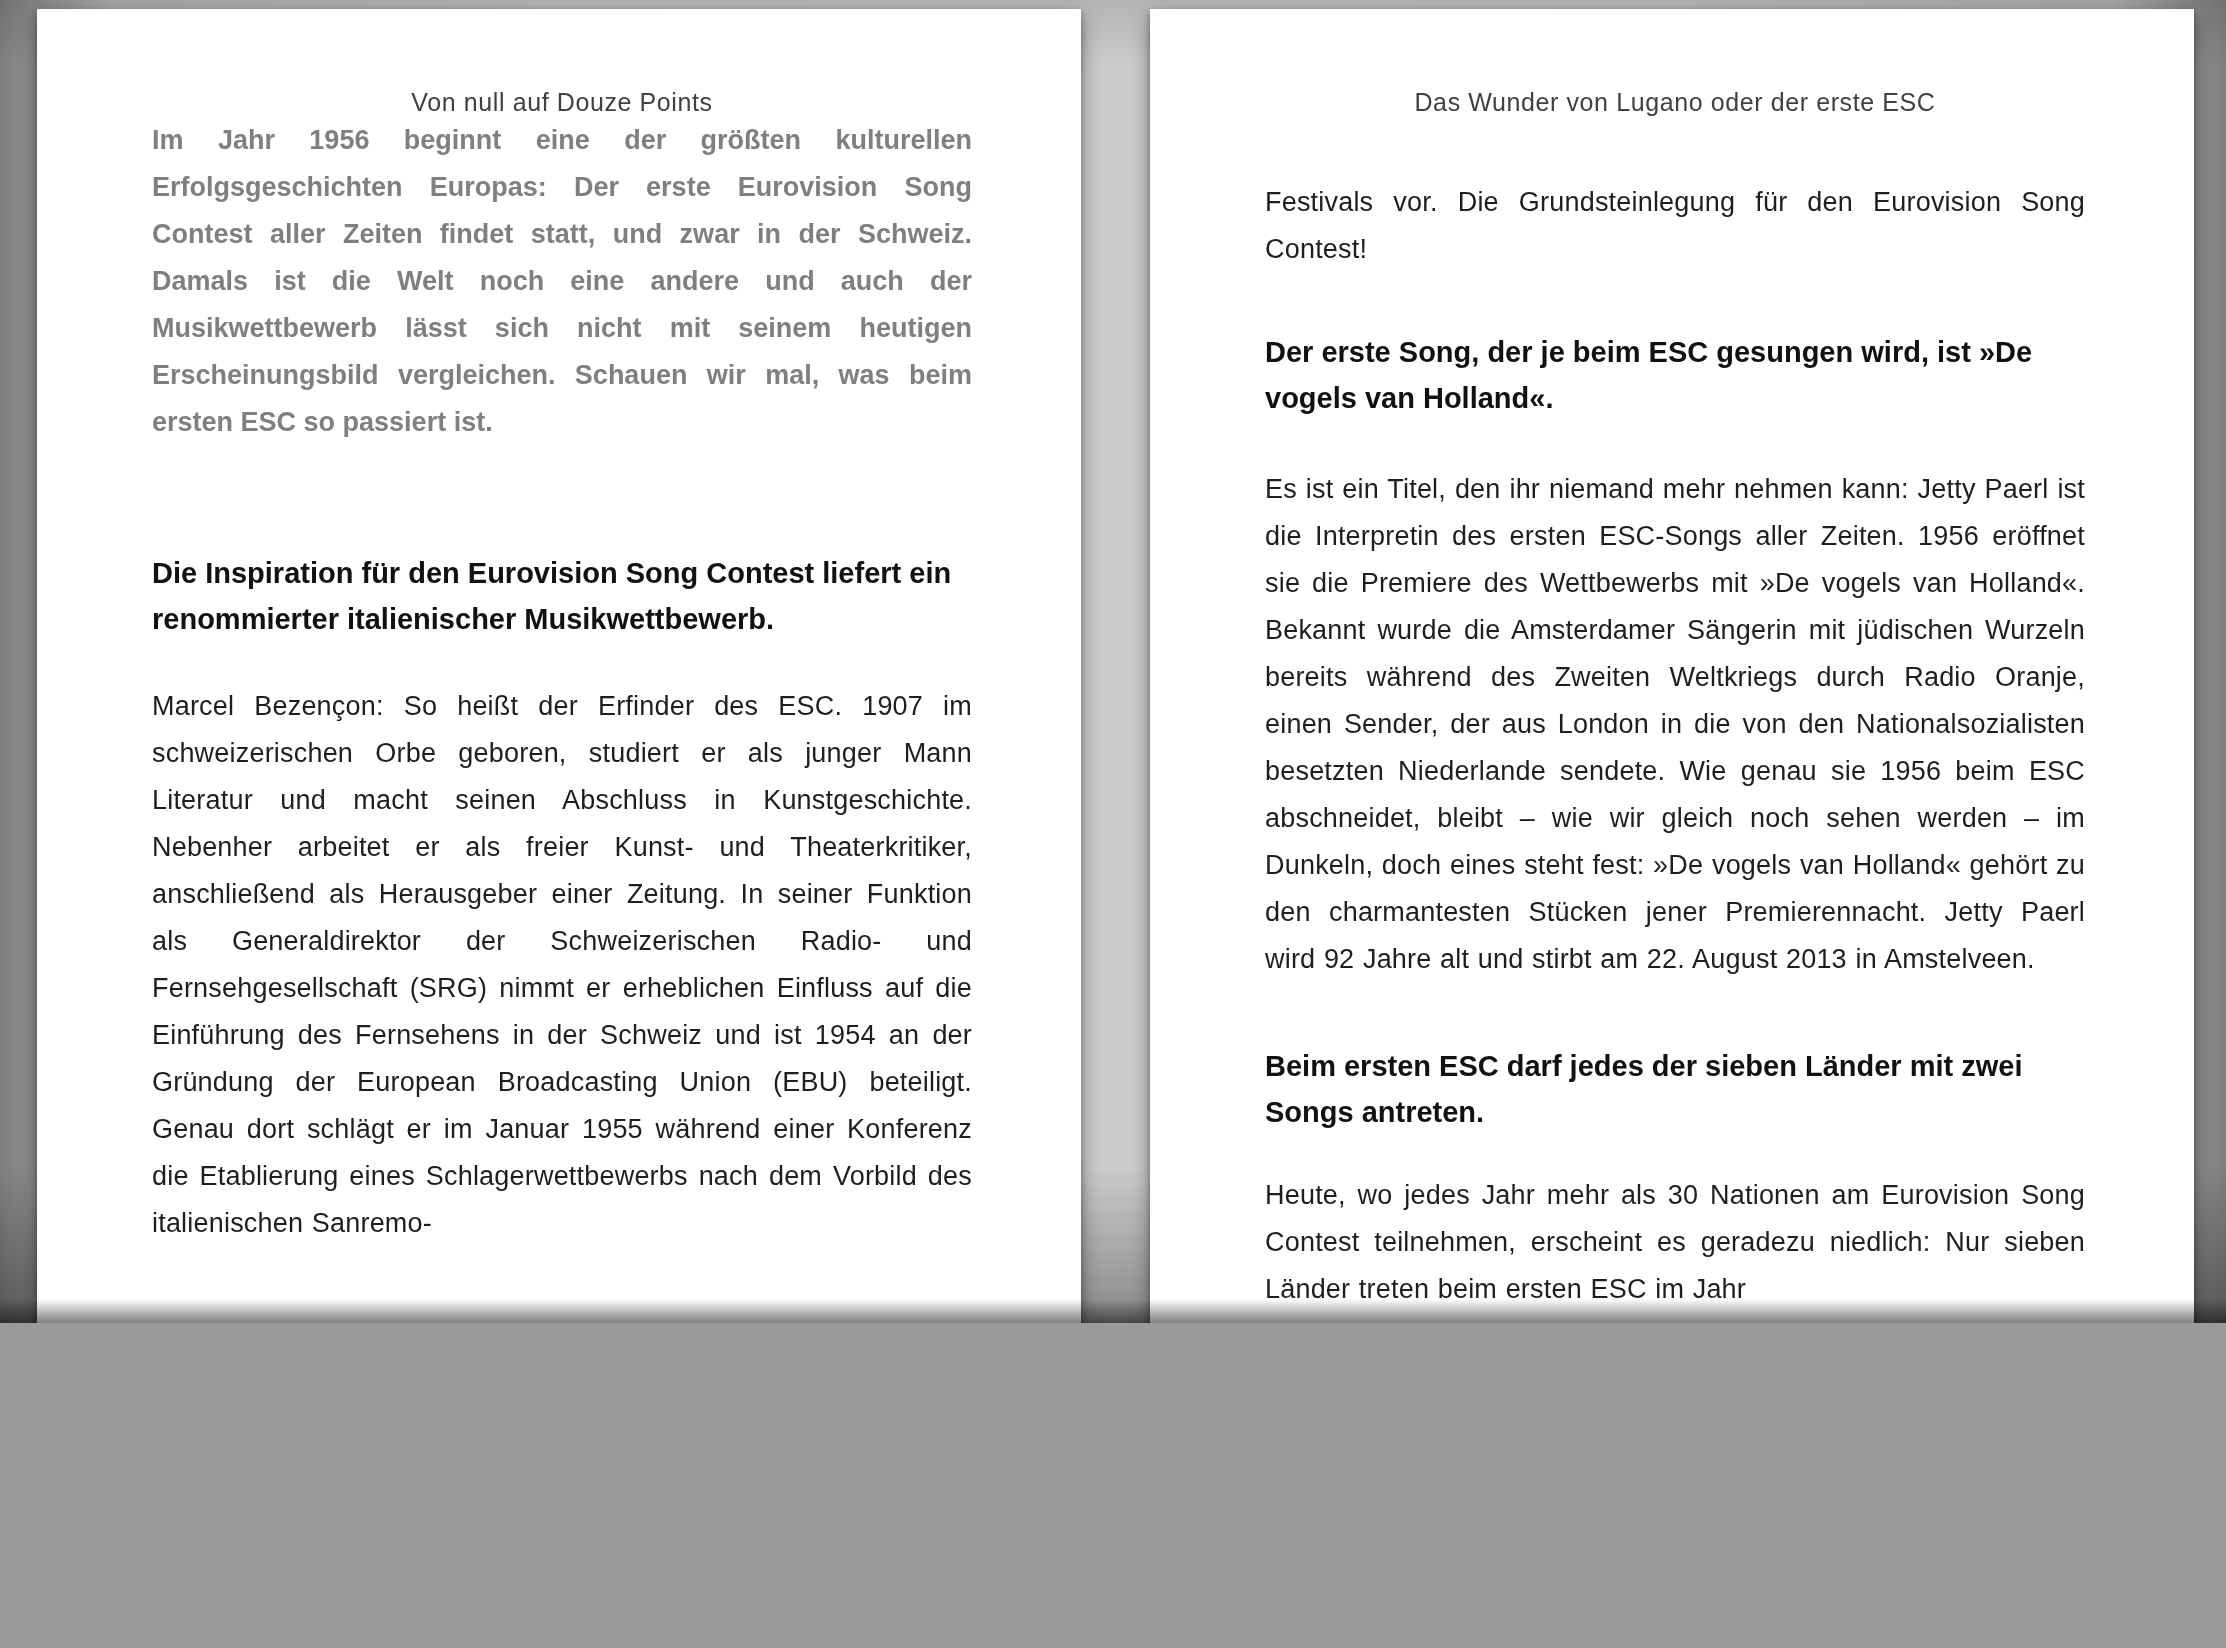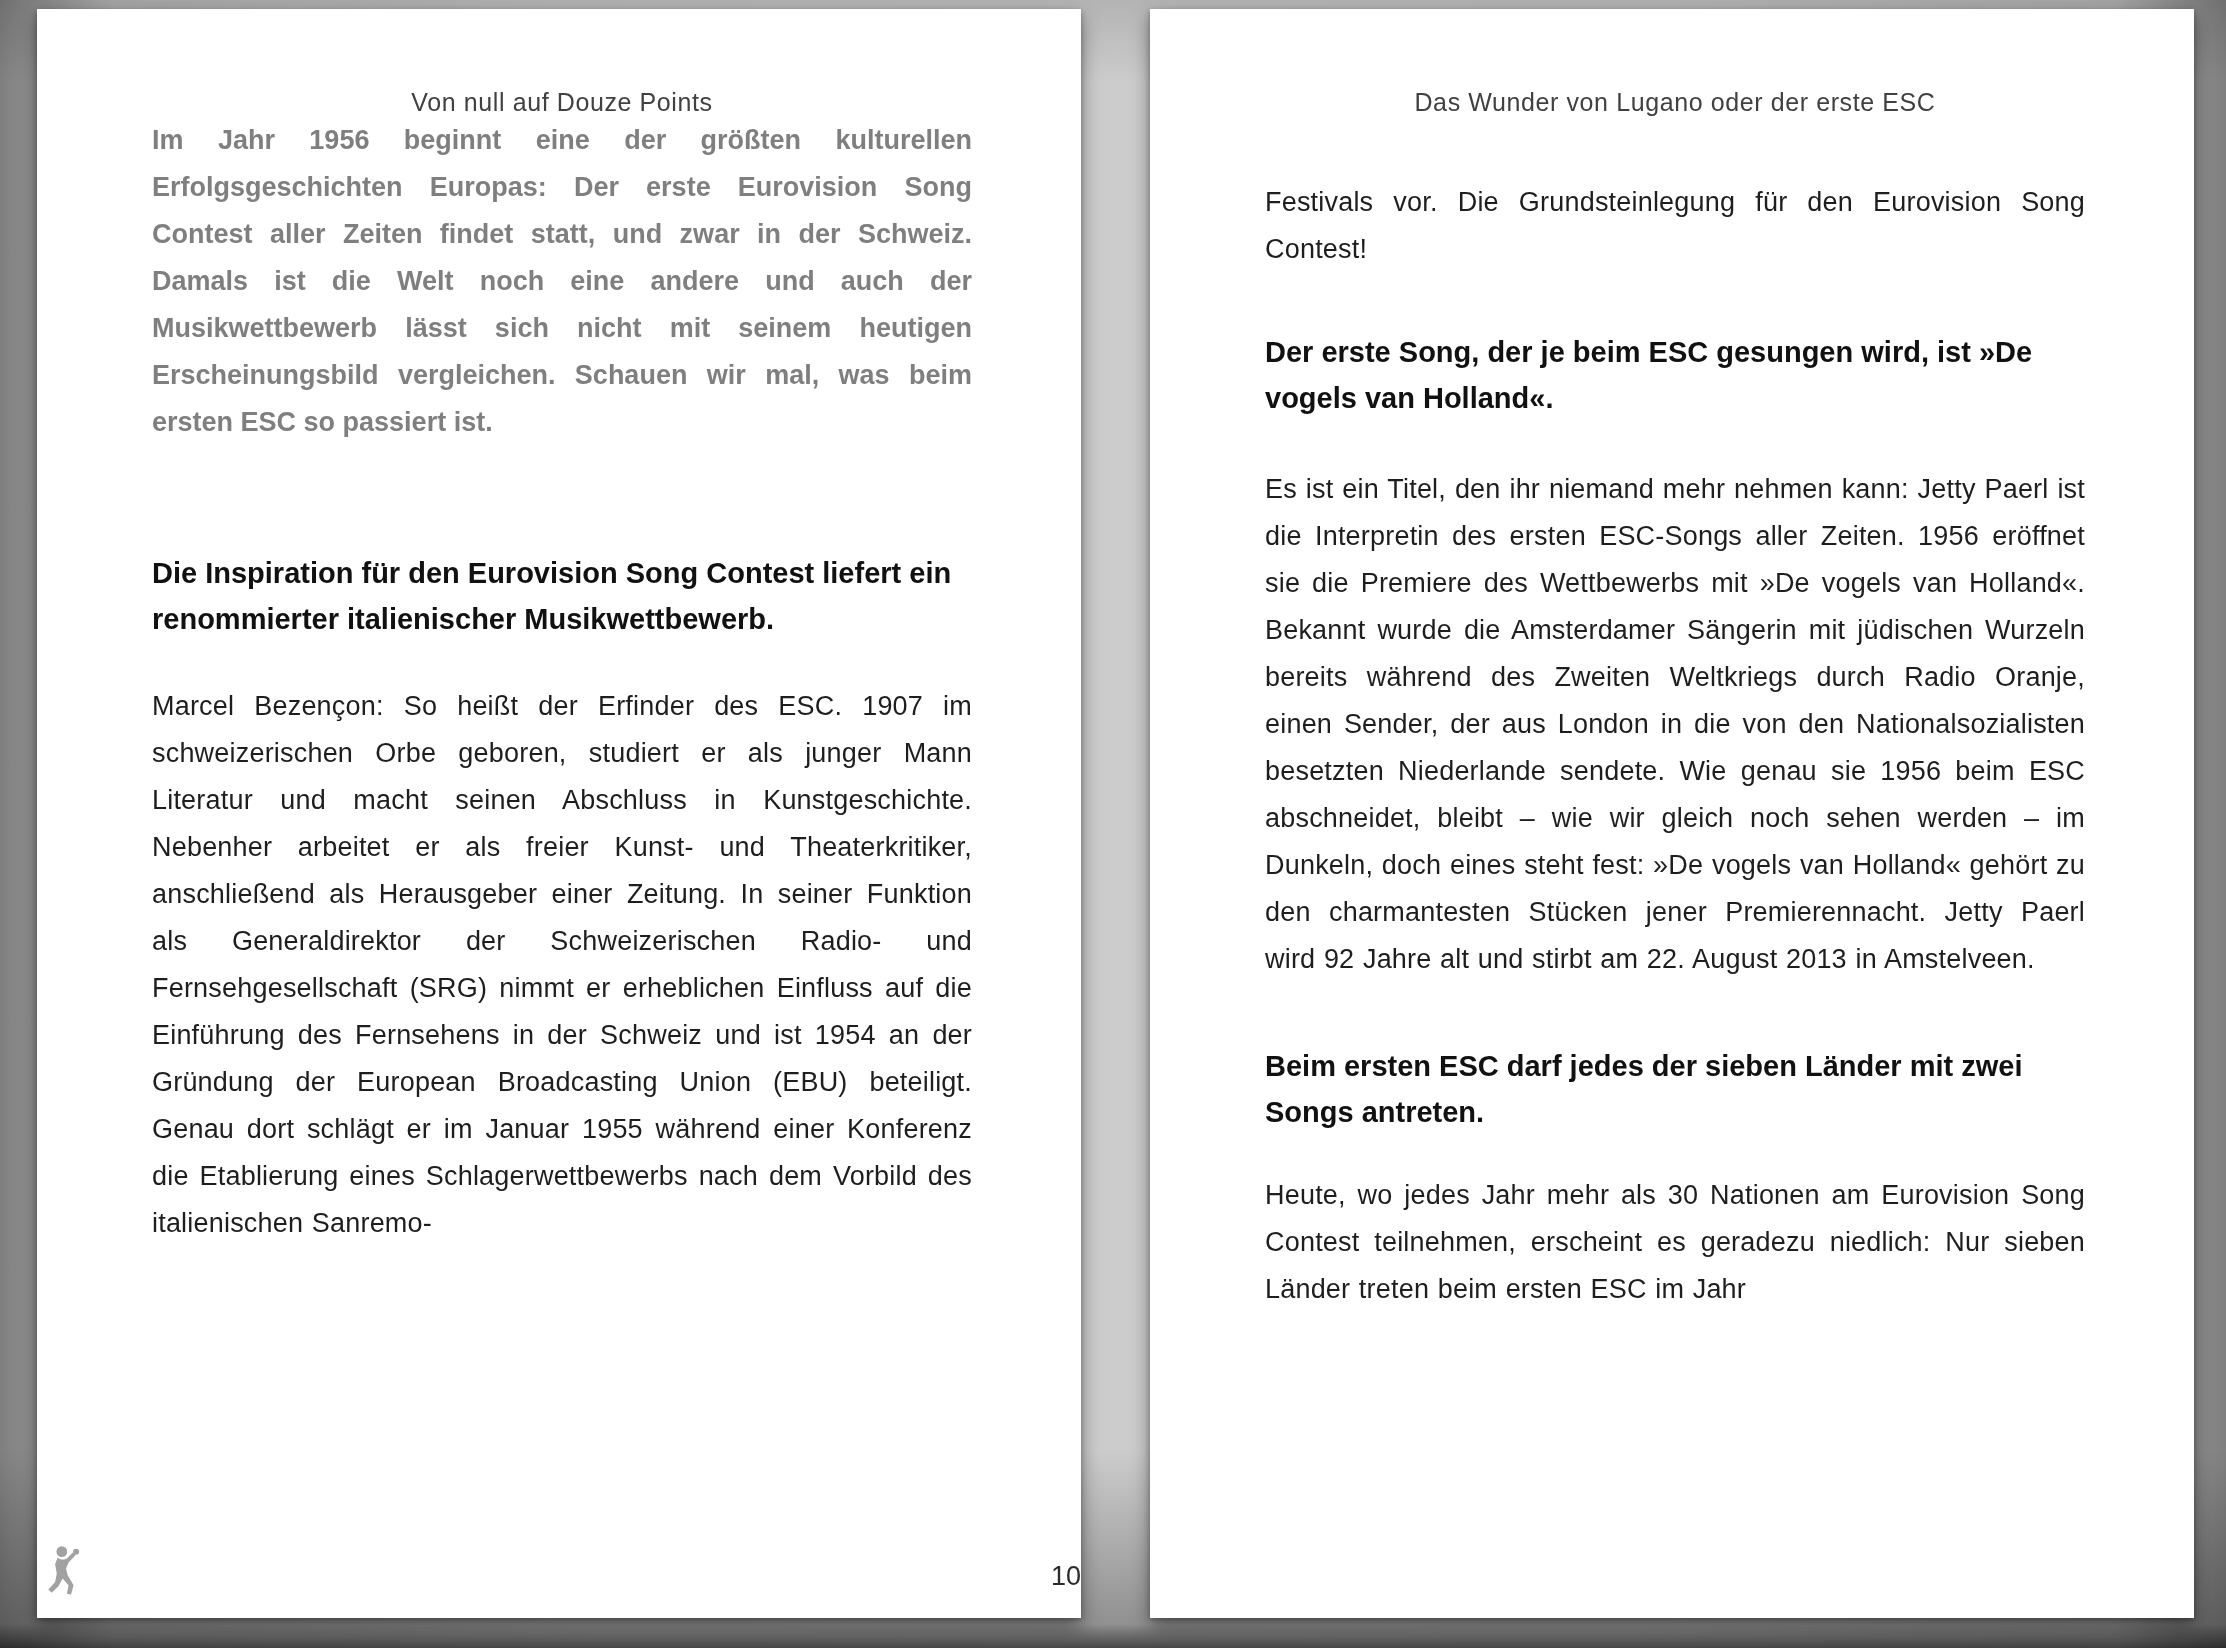--- a/index.html
+++ b/index.html
@@ -3,21 +3,21 @@
 <meta charset="utf-8">
 <style>
   html, body {
     margin: 0;
     padding: 0;
     background: #9a9a9a;
   }
   #stage {
     position: relative;
     width: 2226px;
-    height: 1648px;
+    height: 1323px;
     overflow: hidden;
     font-family: "Liberation Sans", "DejaVu Sans", sans-serif;
   }
   .backdrop {
     position: absolute;
     inset: 0;
     background:
       linear-gradient(to bottom, rgba(0,0,0,0.12), rgba(0,0,0,0) 5%, rgba(0,0,0,0) 88%, rgba(0,0,0,0.30) 99%),
       linear-gradient(to right, #7f7f7f 0%, #b9b9b9 5%, #c8c8c8 25%, #cccccc 50%, #c8c8c8 75%, #b9b9b9 95%, #7f7f7f 100%);
   }

